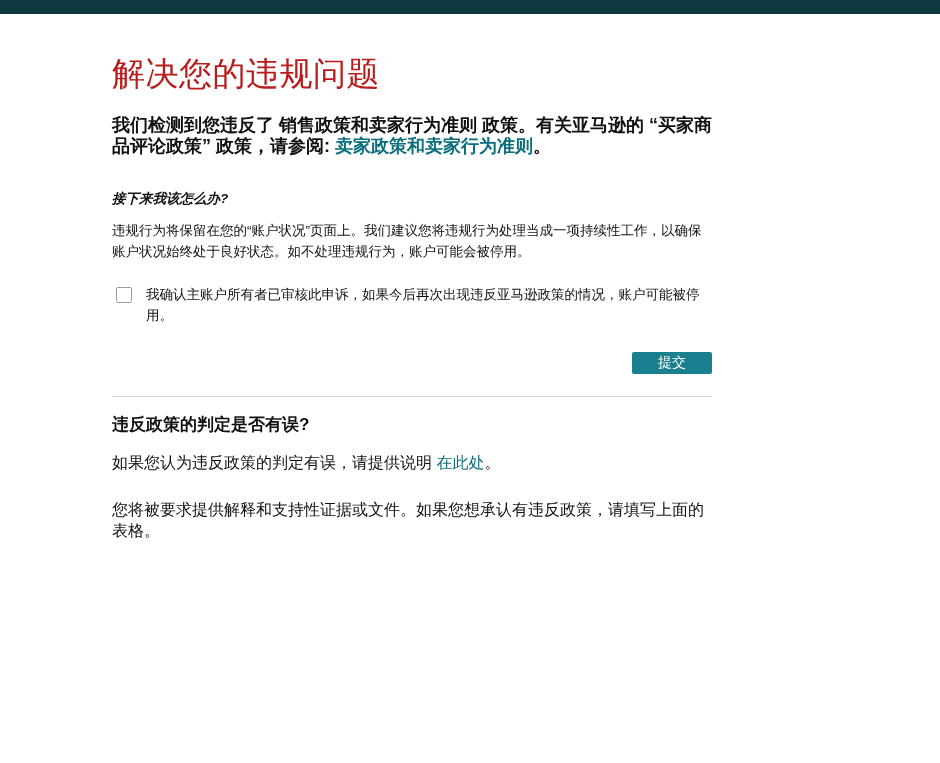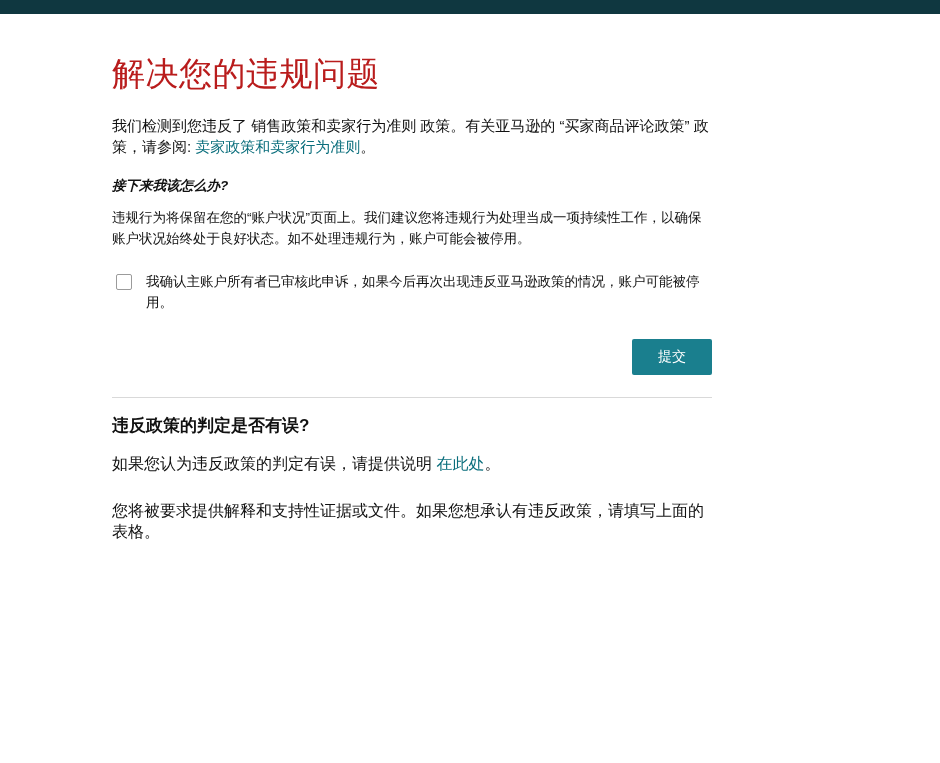--- a/index.html
+++ b/index.html
@@ -27,24 +27,25 @@
     left: -58px;
   }
   h1.page-title {
     font-size: 33px;
     font-weight: normal;
     color: #b91c1c;
     margin: 0 0 18px 0;
     letter-spacing: 0.5px;
   }
   p.intro {
-    font-size: 15px;
+    font-size: 18px;
     line-height: 21px;
-    margin: 0 0 20px 0;
+    margin: 0 0 33px 0;
     color: #111;
+    font-weight: bold;
   }
   a {
     color: #0a6e7c;
     text-decoration: none;
   }
   h2.section-head {
     font-size: 13.5px;
     font-weight: bold;
     margin: 0 0 12px 0;
     color: #111;
@@ -101,21 +102,21 @@
     display: flex;
     justify-content: flex-end;
     margin: 26px 0 22px 0;
   }
   .submit-button {
     background: #1a7f8e;
     color: #ffffff;
     border: none;
     font-size: 14px;
     font-family: "Liberation Sans", sans-serif;
-    padding: 9px 26px;
+    padding: 2px 26px;
     border-radius: 2px;
     cursor: pointer;
   }
   hr.divider {
     border: none;
     border-top: 1px solid #d9d9d9;
     margin: 14px 0 16px 0;
   }
   h3.sub-head {
     font-size: 17px;

